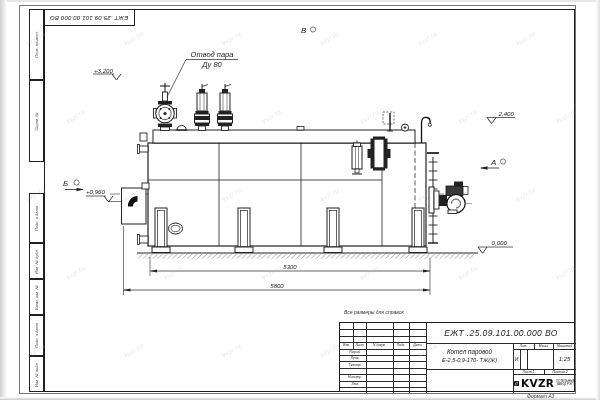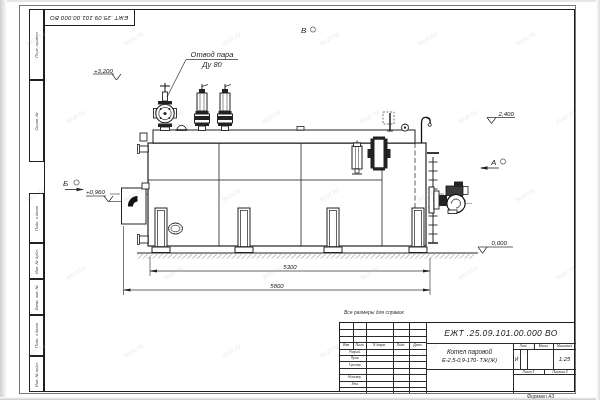--- a/index.html
+++ b/index.html
@@ -369,20 +369,32 @@
 
     <div class="cell t32 it" style="left:173px;top:20px;width:21px;height:6px;">Лит.</div>
     <div class="cell t32 it" style="left:194px;top:20px;width:19px;height:6px;">Масса</div>
     <div class="cell t32 it" style="left:213px;top:20px;width:23px;height:6px;">Масштаб</div>
     <div class="cell t5 it" style="left:173px;top:26px;width:7px;height:20px;">И</div>
     <div class="cell t6 it" style="left:213px;top:26px;width:23px;height:20px;">1:25</div>
 
     <div class="cell t35 it" style="left:173px;top:46px;width:31px;height:5px;">Лист 1</div>
     <div class="cell t35 it" style="left:204px;top:46px;width:32px;height:5px;">Листов 2</div>
 
+    <div class="logocell abs">
+      <svg width="13" height="13" viewBox="0 0 13 13">
+        <rect x="0" y="0" width="13" height="13" rx="2" fill="#0a0a0a"></rect>
+        <path d="M3 11 L5 2 L6.3 2 L4.3 11 Z" fill="#fff"></path>
+        <path d="M6.3 11 L8.3 2 L9.6 2 L7.6 11 Z" fill="#fff"></path>
+      </svg>
+      <span class="kvzr">KVZR</span>
+      <span class="logosub">
+        <span>КОТЕЛЬНЫЙ</span>
+        <span>ЗАВОД РЭП</span>
+      </span>
+    </div>
   </div>
 
   <div class="abs format" style="left:527px;top:392.5px;">Формат А3</div>
 
   <div class="abs" id="wm-layer">
       <span class="wm" style="left: 25px; top: 35px;">kvzr.ru</span>
       <span class="wm" style="left: 123px; top: 35px;">kvzr.ru</span>
       <span class="wm" style="left: 221px; top: 35px;">kvzr.ru</span>
       <span class="wm" style="left: 319px; top: 35px;">kvzr.ru</span>
       <span class="wm" style="left: 417px; top: 35px;">kvzr.ru</span>

